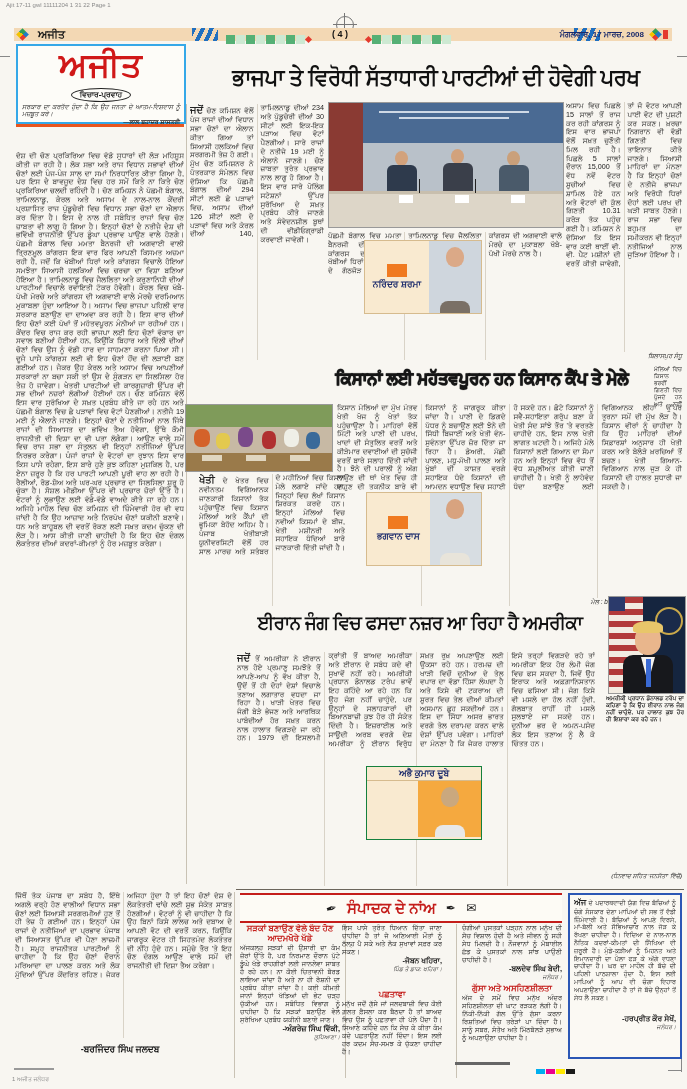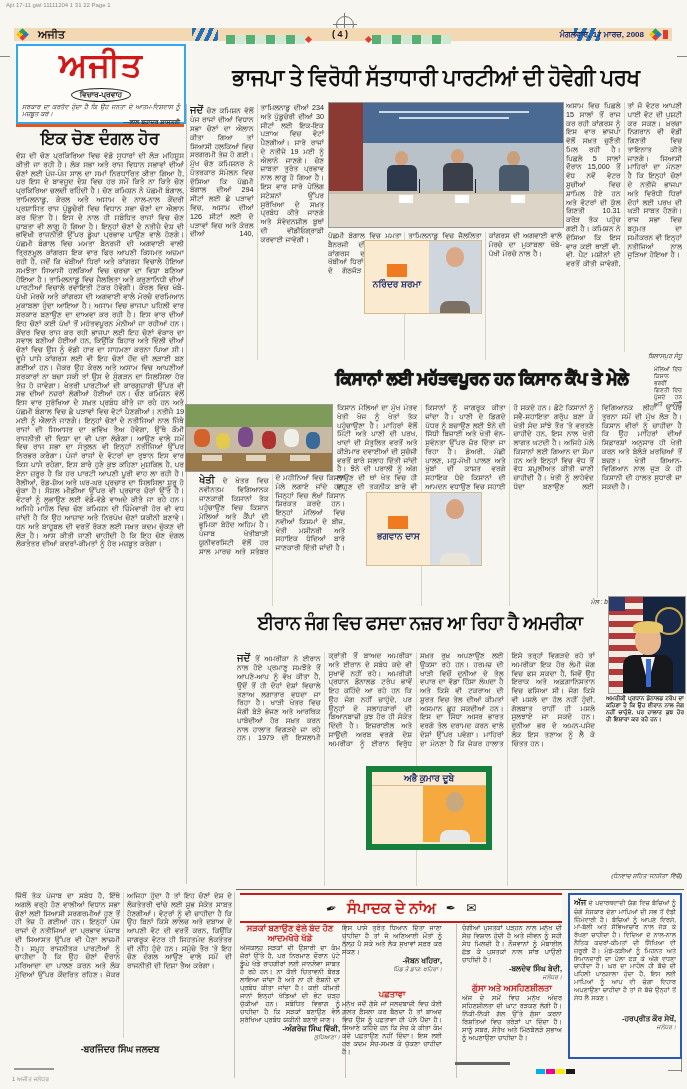--- a/index.html
+++ b/index.html
@@ -68,21 +68,20 @@
     <div style="display:inline-block;font-size:7.5px;font-weight:bold;border:1px solid #222;border-radius:50%;padding:1px 8px;color:#111;">ਵਿਚਾਰ-ਪ੍ਰਵਾਹ</div>
     <div style="padding:1px 4px 0;">
       <span style="font-size:6.4px;font-style:italic;color:#222;line-height:1.15;display:block;text-align:justify;">ਸਰਕਾਰ ਦਾ ਕਰਤੱਵ ਹੁੰਦਾ ਹੈ ਕਿ ਉਹ ਜਨਤਾ ਦੇ ਆਤਮ-ਵਿਸ਼ਵਾਸ ਨੂੰ ਮਜ਼ਬੂਤ ਕਰੇ।</span>
       <span style="font-size:6.2px;font-weight:bold;display:block;text-align:right;color:#222;">—ਲਾਲ ਬਹਾਦਰ ਸ਼ਾਸਤਰੀ</span>
     </div>
   </div>
 
   <div class="abs headline1" style="left:190px;top:64px;width:492px;font-size:23px;transform:scaleX(.93);transform-origin:center;">ਭਾਜਪਾ ਤੇ ਵਿਰੋਧੀ ਸੱਤਾਧਾਰੀ ਪਾਰਟੀਆਂ ਦੀ ਹੋਵੇਗੀ ਪਰਖ</div>
 
   <div class="abs" style="left:16px;top:124px;width:168px;height:3px;background:#e8551e;"></div>
-  <div class="abs" style="left:16px;top:129px;width:168px;text-align:center;font-size:17px;font-weight:900;color:#141414;">ਇਕ ਚੋਣ ਦੰਗਲ ਹੋਰ</div>
   <div class="abs t" style="left:16px;top:152px;width:168px;height:732px;font-size:7.3px;line-height:1.21;">ਦੇਸ਼ ਦੀ ਚੋਣ ਪ੍ਰਕਿਰਿਆ ਵਿਚ ਵੱਡੇ ਸੁਧਾਰਾਂ ਦੀ ਲੋੜ ਮਹਿਸੂਸ ਕੀਤੀ ਜਾ ਰਹੀ ਹੈ। ਲੋਕ ਸਭਾ ਅਤੇ ਰਾਜ ਵਿਧਾਨ ਸਭਾਵਾਂ ਦੀਆਂ ਚੋਣਾਂ ਲਈ ਪੰਜ-ਪੰਜ ਸਾਲ ਦਾ ਸਮਾਂ ਨਿਰਧਾਰਿਤ ਕੀਤਾ ਗਿਆ ਹੈ, ਪਰ ਇਸ ਦੇ ਬਾਵਜੂਦ ਦੇਸ਼ ਵਿਚ ਹਰ ਸਮੇਂ ਕਿਤੇ ਨਾ ਕਿਤੇ ਚੋਣ ਪ੍ਰਕਿਰਿਆ ਚਲਦੀ ਰਹਿੰਦੀ ਹੈ। ਚੋਣ ਕਮਿਸ਼ਨ ਨੇ ਪੱਛਮੀ ਬੰਗਾਲ, ਤਾਮਿਲਨਾਡੂ, ਕੇਰਲ ਅਤੇ ਅਸਾਮ ਦੇ ਨਾਲ-ਨਾਲ ਕੇਂਦਰੀ ਪ੍ਰਸ਼ਾਸਿਤ ਰਾਜ ਪੁੱਡੂਚੇਰੀ ਵਿਚ ਵਿਧਾਨ ਸਭਾ ਚੋਣਾਂ ਦਾ ਐਲਾਨ ਕਰ ਦਿੱਤਾ ਹੈ। ਇਸ ਦੇ ਨਾਲ ਹੀ ਸਬੰਧਿਤ ਰਾਜਾਂ ਵਿਚ ਚੋਣ ਜ਼ਾਬਤਾ ਵੀ ਲਾਗੂ ਹੋ ਗਿਆ ਹੈ। ਇਨ੍ਹਾਂ ਚੋਣਾਂ ਦੇ ਨਤੀਜੇ ਦੇਸ਼ ਦੀ ਭਵਿੱਖੀ ਰਾਜਨੀਤੀ ਉੱਪਰ ਡੂੰਘਾ ਪ੍ਰਭਾਵ ਪਾਉਣ ਵਾਲੇ ਹੋਣਗੇ। ਪੱਛਮੀ ਬੰਗਾਲ ਵਿਚ ਮਮਤਾ ਬੈਨਰਜੀ ਦੀ ਅਗਵਾਈ ਵਾਲੀ ਤ੍ਰਿਣਮੂਲ ਕਾਂਗਰਸ ਇਕ ਵਾਰ ਫਿਰ ਆਪਣੀ ਕਿਸਮਤ ਅਜ਼ਮਾ ਰਹੀ ਹੈ, ਜਦੋਂ ਕਿ ਖੱਬੀਆਂ ਧਿਰਾਂ ਅਤੇ ਕਾਂਗਰਸ ਵਿਚਾਲੇ ਹੋਇਆ ਸਮਝੌਤਾ ਸਿਆਸੀ ਹਲਕਿਆਂ ਵਿਚ ਚਰਚਾ ਦਾ ਵਿਸ਼ਾ ਬਣਿਆ ਹੋਇਆ ਹੈ। ਤਾਮਿਲਨਾਡੂ ਵਿਚ ਜੈਲਲਿਤਾ ਅਤੇ ਕਰੁਣਾਨਿਧੀ ਦੀਆਂ ਪਾਰਟੀਆਂ ਵਿਚਾਲੇ ਰਵਾਇਤੀ ਟੱਕਰ ਹੋਵੇਗੀ। ਕੇਰਲ ਵਿਚ ਖੱਬੇ-ਪੱਖੀ ਮੋਰਚੇ ਅਤੇ ਕਾਂਗਰਸ ਦੀ ਅਗਵਾਈ ਵਾਲੇ ਮੋਰਚੇ ਦਰਮਿਆਨ ਮੁਕਾਬਲਾ ਹੁੰਦਾ ਆਇਆ ਹੈ। ਅਸਾਮ ਵਿਚ ਭਾਜਪਾ ਪਹਿਲੀ ਵਾਰ ਸਰਕਾਰ ਬਣਾਉਣ ਦਾ ਦਾਅਵਾ ਕਰ ਰਹੀ ਹੈ। ਇਸ ਵਾਰ ਦੀਆਂ ਇਹ ਚੋਣਾਂ ਕਈ ਪੱਖਾਂ ਤੋਂ ਮਹੱਤਵਪੂਰਨ ਮੰਨੀਆਂ ਜਾ ਰਹੀਆਂ ਹਨ। ਕੇਂਦਰ ਵਿਚ ਰਾਜ ਕਰ ਰਹੀ ਭਾਜਪਾ ਲਈ ਇਹ ਚੋਣਾਂ ਵੱਕਾਰ ਦਾ ਸਵਾਲ ਬਣੀਆਂ ਹੋਈਆਂ ਹਨ, ਕਿਉਂਕਿ ਬਿਹਾਰ ਅਤੇ ਦਿੱਲੀ ਦੀਆਂ ਚੋਣਾਂ ਵਿਚ ਉਸ ਨੂੰ ਵੱਡੀ ਹਾਰ ਦਾ ਸਾਹਮਣਾ ਕਰਨਾ ਪਿਆ ਸੀ। ਦੂਜੇ ਪਾਸੇ ਕਾਂਗਰਸ ਲਈ ਵੀ ਇਹ ਚੋਣਾਂ ਹੋਂਦ ਦੀ ਲੜਾਈ ਬਣ ਗਈਆਂ ਹਨ। ਜੇਕਰ ਉਹ ਕੇਰਲ ਅਤੇ ਅਸਾਮ ਵਿਚ ਆਪਣੀਆਂ ਸਰਕਾਰਾਂ ਨਾ ਬਚਾ ਸਕੀ ਤਾਂ ਉਸ ਦੇ ਸੁੰਗੜਨ ਦਾ ਸਿਲਸਿਲਾ ਹੋਰ ਤੇਜ਼ ਹੋ ਜਾਵੇਗਾ। ਖੇਤਰੀ ਪਾਰਟੀਆਂ ਦੀ ਕਾਰਗੁਜ਼ਾਰੀ ਉੱਪਰ ਵੀ ਸਭ ਦੀਆਂ ਨਜ਼ਰਾਂ ਲੱਗੀਆਂ ਹੋਈਆਂ ਹਨ। ਚੋਣ ਕਮਿਸ਼ਨ ਵੱਲੋਂ ਇਸ ਵਾਰ ਸੁਰੱਖਿਆ ਦੇ ਸਖ਼ਤ ਪ੍ਰਬੰਧ ਕੀਤੇ ਜਾ ਰਹੇ ਹਨ ਅਤੇ ਪੱਛਮੀ ਬੰਗਾਲ ਵਿਚ ਛੇ ਪੜਾਵਾਂ ਵਿਚ ਵੋਟਾਂ ਪੈਣਗੀਆਂ। ਨਤੀਜੇ 19 ਮਈ ਨੂੰ ਐਲਾਨੇ ਜਾਣਗੇ। ਇਨ੍ਹਾਂ ਚੋਣਾਂ ਦੇ ਨਤੀਜਿਆਂ ਨਾਲ ਜਿੱਥੇ ਰਾਜਾਂ ਦੀ ਸਿਆਸਤ ਦਾ ਭਵਿੱਖ ਤੈਅ ਹੋਵੇਗਾ, ਉੱਥੇ ਕੌਮੀ ਰਾਜਨੀਤੀ ਦੀ ਦਿਸ਼ਾ ਦਾ ਵੀ ਪਤਾ ਲੱਗੇਗਾ। ਆਉਣ ਵਾਲੇ ਸਮੇਂ ਵਿਚ ਰਾਜ ਸਭਾ ਦਾ ਸੰਤੁਲਨ ਵੀ ਇਨ੍ਹਾਂ ਨਤੀਜਿਆਂ ਉੱਪਰ ਨਿਰਭਰ ਕਰੇਗਾ। ਪੰਜਾਂ ਰਾਜਾਂ ਦੇ ਵੋਟਰਾਂ ਦਾ ਰੁਝਾਨ ਇਸ ਵਾਰ ਕਿਸ ਪਾਸੇ ਰਹੇਗਾ, ਇਸ ਬਾਰੇ ਹੁਣੇ ਕੁਝ ਕਹਿਣਾ ਮੁਸ਼ਕਿਲ ਹੈ, ਪਰ ਏਨਾ ਜ਼ਰੂਰ ਹੈ ਕਿ ਹਰ ਪਾਰਟੀ ਆਪਣੀ ਪੂਰੀ ਵਾਹ ਲਾ ਰਹੀ ਹੈ। ਰੈਲੀਆਂ, ਰੋਡ-ਸ਼ੋਅ ਅਤੇ ਘਰ-ਘਰ ਪ੍ਰਚਾਰ ਦਾ ਸਿਲਸਿਲਾ ਸ਼ੁਰੂ ਹੋ ਚੁੱਕਾ ਹੈ। ਸੋਸ਼ਲ ਮੀਡੀਆ ਉੱਪਰ ਵੀ ਪ੍ਰਚਾਰ ਜ਼ੋਰਾਂ ਉੱਤੇ ਹੈ। ਵੋਟਰਾਂ ਨੂੰ ਲੁਭਾਉਣ ਲਈ ਵੱਡੇ-ਵੱਡੇ ਵਾਅਦੇ ਕੀਤੇ ਜਾ ਰਹੇ ਹਨ। ਅਜਿਹੇ ਮਾਹੌਲ ਵਿਚ ਚੋਣ ਕਮਿਸ਼ਨ ਦੀ ਜ਼ਿੰਮੇਵਾਰੀ ਹੋਰ ਵੀ ਵਧ ਜਾਂਦੀ ਹੈ ਕਿ ਉਹ ਆਜ਼ਾਦ ਅਤੇ ਨਿਰਪੱਖ ਚੋਣਾਂ ਯਕੀਨੀ ਬਣਾਵੇ। ਧਨ ਅਤੇ ਬਾਹੂਬਲ ਦੀ ਵਰਤੋਂ ਰੋਕਣ ਲਈ ਸਖ਼ਤ ਕਦਮ ਚੁੱਕਣ ਦੀ ਲੋੜ ਹੈ। ਆਸ ਕੀਤੀ ਜਾਣੀ ਚਾਹੀਦੀ ਹੈ ਕਿ ਇਹ ਚੋਣ ਦੰਗਲ ਲੋਕਤੰਤਰ ਦੀਆਂ ਕਦਰਾਂ-ਕੀਮਤਾਂ ਨੂੰ ਹੋਰ ਮਜ਼ਬੂਤ ਕਰੇਗਾ।</div>
 
   <div class="abs vline" style="left:186px;top:104px;height:780px;"></div>
 
   <div class="abs t cols2" style="left:190px;top:104px;width:134px;height:256px;">
     <span class="lead">ਜਦੋਂ</span><span> ਚੋਣ ਕਮਿਸ਼ਨ ਵੱਲੋਂ ਪੰਜ ਰਾਜਾਂ ਦੀਆਂ ਵਿਧਾਨ ਸਭਾ ਚੋਣਾਂ ਦਾ ਐਲਾਨ ਕੀਤਾ ਗਿਆ ਤਾਂ ਸਿਆਸੀ ਹਲਕਿਆਂ ਵਿਚ ਸਰਗਰਮੀ ਤੇਜ਼ ਹੋ ਗਈ। ਮੁੱਖ ਚੋਣ ਕਮਿਸ਼ਨਰ ਨੇ ਪੱਤਰਕਾਰ ਸੰਮੇਲਨ ਵਿਚ ਦੱਸਿਆ ਕਿ ਪੱਛਮੀ ਬੰਗਾਲ ਦੀਆਂ 294 ਸੀਟਾਂ ਲਈ ਛੇ ਪੜਾਵਾਂ ਵਿਚ, ਅਸਾਮ ਦੀਆਂ 126 ਸੀਟਾਂ ਲਈ ਦੋ ਪੜਾਵਾਂ ਵਿਚ ਅਤੇ ਕੇਰਲ ਦੀਆਂ 140, ਤਾਮਿਲਨਾਡੂ ਦੀਆਂ 234 ਅਤੇ ਪੁੱਡੂਚੇਰੀ ਦੀਆਂ 30 ਸੀਟਾਂ ਲਈ ਇਕ-ਇਕ ਪੜਾਅ ਵਿਚ ਵੋਟਾਂ ਪੈਣਗੀਆਂ। ਸਾਰੇ ਰਾਜਾਂ ਦੇ ਨਤੀਜੇ 19 ਮਈ ਨੂੰ ਐਲਾਨੇ ਜਾਣਗੇ। ਚੋਣ ਜ਼ਾਬਤਾ ਤੁਰੰਤ ਪ੍ਰਭਾਵ ਨਾਲ ਲਾਗੂ ਹੋ ਗਿਆ ਹੈ। ਇਸ ਵਾਰ ਸਾਰੇ ਪੋਲਿੰਗ ਸਟੇਸ਼ਨਾਂ ਉੱਪਰ ਸੁਰੱਖਿਆ ਦੇ ਸਖ਼ਤ ਪ੍ਰਬੰਧ ਕੀਤੇ ਜਾਣਗੇ ਅਤੇ ਸੰਵੇਦਨਸ਼ੀਲ ਬੂਥਾਂ ਦੀ ਵੀਡੀਓਗ੍ਰਾਫ਼ੀ ਕਰਵਾਈ ਜਾਵੇਗੀ।</span>
   </div>
 
   <div class="abs" style="left:328px;top:102px;width:234px;height:124px;background:#b9c1c9;overflow:hidden;border:1px solid #999;">
     <div class="abs" style="left:0;top:0;width:234px;height:40px;background:#4a6a93;"></div>
@@ -166,21 +165,21 @@
     <div class="abs" style="left:26px;top:28px;width:26px;height:30px;border-radius:46%;background:#e9b68c;"></div>
     <div class="abs" style="left:24px;top:24px;width:30px;height:12px;border-radius:50% 50% 20% 20%;background:#e8c66a;"></div>
   </div>
   <div class="abs t" style="left:606px;top:695px;width:78px;height:42px;font-size:5.8px;font-weight:bold;color:#222;">ਅਮਰੀਕੀ ਪ੍ਰਧਾਨ ਡੋਨਾਲਡ ਟਰੰਪ ਦਾ ਕਹਿਣਾ ਹੈ ਕਿ ਉਹ ਈਰਾਨ ਨਾਲ ਜੰਗ ਨਹੀਂ ਚਾਹੁੰਦੇ, ਪਰ ਹਾਲਾਤ ਕੁਝ ਹੋਰ ਹੀ ਇਸ਼ਾਰਾ ਕਰ ਰਹੇ ਹਨ।</div>
 
   <div class="abs t cols4" style="left:237px;top:652px;width:358px;height:234px;">
     <span class="lead">ਜਦੋਂ</span><span> ਤੋਂ ਅਮਰੀਕਾ ਨੇ ਈਰਾਨ ਨਾਲ ਹੋਏ ਪ੍ਰਮਾਣੂ ਸਮਝੌਤੇ ਤੋਂ ਆਪਣੇ-ਆਪ ਨੂੰ ਵੱਖ ਕੀਤਾ ਹੈ, ਉਦੋਂ ਤੋਂ ਹੀ ਦੋਹਾਂ ਦੇਸ਼ਾਂ ਵਿਚਾਲੇ ਤਣਾਅ ਲਗਾਤਾਰ ਵਧਦਾ ਜਾ ਰਿਹਾ ਹੈ। ਖਾੜੀ ਖੇਤਰ ਵਿਚ ਜੰਗੀ ਬੇੜੇ ਭੇਜਣ ਅਤੇ ਆਰਥਿਕ ਪਾਬੰਦੀਆਂ ਹੋਰ ਸਖ਼ਤ ਕਰਨ ਨਾਲ ਹਾਲਾਤ ਵਿਗੜਦੇ ਜਾ ਰਹੇ ਹਨ। 1979 ਦੀ ਇਸਲਾਮੀ ਕ੍ਰਾਂਤੀ ਤੋਂ ਬਾਅਦ ਅਮਰੀਕਾ ਅਤੇ ਈਰਾਨ ਦੇ ਸਬੰਧ ਕਦੇ ਵੀ ਸੁਖਾਵੇਂ ਨਹੀਂ ਰਹੇ। ਅਮਰੀਕੀ ਪ੍ਰਧਾਨ ਡੋਨਾਲਡ ਟਰੰਪ ਭਾਵੇਂ ਇਹ ਕਹਿੰਦੇ ਆ ਰਹੇ ਹਨ ਕਿ ਉਹ ਜੰਗ ਨਹੀਂ ਚਾਹੁੰਦੇ, ਪਰ ਉਨ੍ਹਾਂ ਦੇ ਸਲਾਹਕਾਰਾਂ ਦੀ ਬਿਆਨਬਾਜ਼ੀ ਕੁਝ ਹੋਰ ਹੀ ਸੰਕੇਤ ਦਿੰਦੀ ਹੈ। ਇਜ਼ਰਾਈਲ ਅਤੇ ਸਾਊਦੀ ਅਰਬ ਵਰਗੇ ਦੇਸ਼ ਅਮਰੀਕਾ ਨੂੰ ਈਰਾਨ ਵਿਰੁੱਧ ਸਖ਼ਤ ਰੁਖ਼ ਅਪਣਾਉਣ ਲਈ ਉਕਸਾ ਰਹੇ ਹਨ। ਹਰਮਜ਼ ਦੀ ਖਾੜੀ ਵਿਚੋਂ ਦੁਨੀਆ ਦੇ ਤੇਲ ਵਪਾਰ ਦਾ ਵੱਡਾ ਹਿੱਸਾ ਲੰਘਦਾ ਹੈ ਅਤੇ ਕਿਸੇ ਵੀ ਟਕਰਾਅ ਦੀ ਸੂਰਤ ਵਿਚ ਤੇਲ ਦੀਆਂ ਕੀਮਤਾਂ ਅਸਮਾਨ ਛੂਹ ਸਕਦੀਆਂ ਹਨ। ਇਸ ਦਾ ਸਿੱਧਾ ਅਸਰ ਭਾਰਤ ਵਰਗੇ ਤੇਲ ਦਰਾਮਦ ਕਰਨ ਵਾਲੇ ਦੇਸ਼ਾਂ ਉੱਪਰ ਪਵੇਗਾ। ਮਾਹਿਰਾਂ ਦਾ ਮੰਨਣਾ ਹੈ ਕਿ ਜੇਕਰ ਹਾਲਾਤ ਇਸੇ ਤਰ੍ਹਾਂ ਵਿਗੜਦੇ ਰਹੇ ਤਾਂ ਅਮਰੀਕਾ ਇਕ ਹੋਰ ਲੰਮੀ ਜੰਗ ਵਿਚ ਫਸ ਸਕਦਾ ਹੈ, ਜਿਵੇਂ ਉਹ ਇਰਾਕ ਅਤੇ ਅਫ਼ਗ਼ਾਨਿਸਤਾਨ ਵਿਚ ਫਸਿਆ ਸੀ। ਜੰਗ ਕਿਸੇ ਵੀ ਮਸਲੇ ਦਾ ਹੱਲ ਨਹੀਂ ਹੁੰਦੀ, ਗੱਲਬਾਤ ਰਾਹੀਂ ਹੀ ਮਸਲੇ ਸੁਲਝਾਏ ਜਾ ਸਕਦੇ ਹਨ। ਦੁਨੀਆ ਭਰ ਦੇ ਅਮਨ-ਪਸੰਦ ਲੋਕ ਇਸ ਤਣਾਅ ਨੂੰ ਲੈ ਕੇ ਚਿੰਤਤ ਹਨ।</span>
   </div>
   <div class="abs ital" style="left:566px;top:872px;width:116px;font-size:6.2px;text-align:right;background:#f8f6f1;">(ਧੰਨਵਾਦ ਸਹਿਤ 'ਜਨਸੱਤਾ' ਵਿੱਚੋਂ)</div>
 
-  <div class="abs" style="left:366px;top:766px;width:114px;height:72px;border:6px solid #15803d;background:#f9ead0;z-index:5;">
+  <div class="abs" style="left:366px;top:766px;width:114px;height:72px;border:1px solid #15803d;background:#f9ead0;z-index:5;">
     <div class="author-name" style="padding:2px 0;border-bottom:1px solid #d6bb8e;">ਅਭੈ ਕੁਮਾਰ ਦੂਬੇ</div>
     <div style="position:relative;height:56px;display:flex;">
       <div style="width:45%;"></div>
       <div class="portrait" style="width:55%;background:#f5a93f;">
           <div class="head" style="background:#caa87e;"></div>
           <div class="body" style="background:#e8e8e8;"></div>
         </div>
     </div>
   </div>
 

